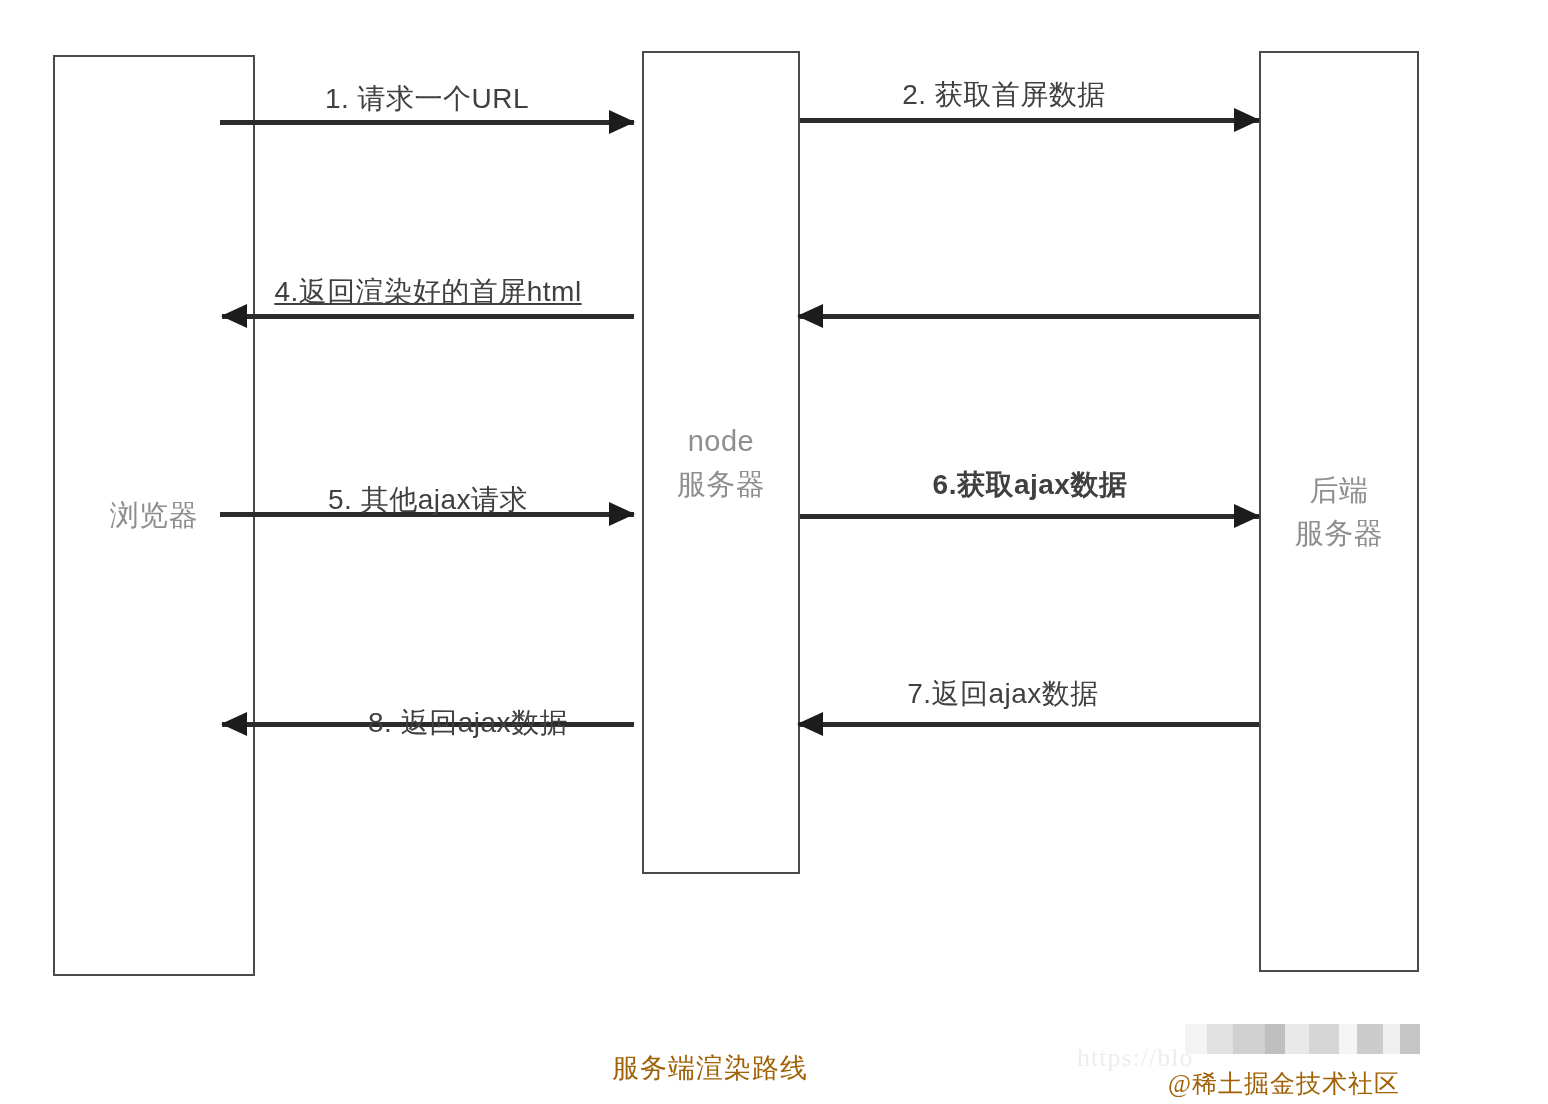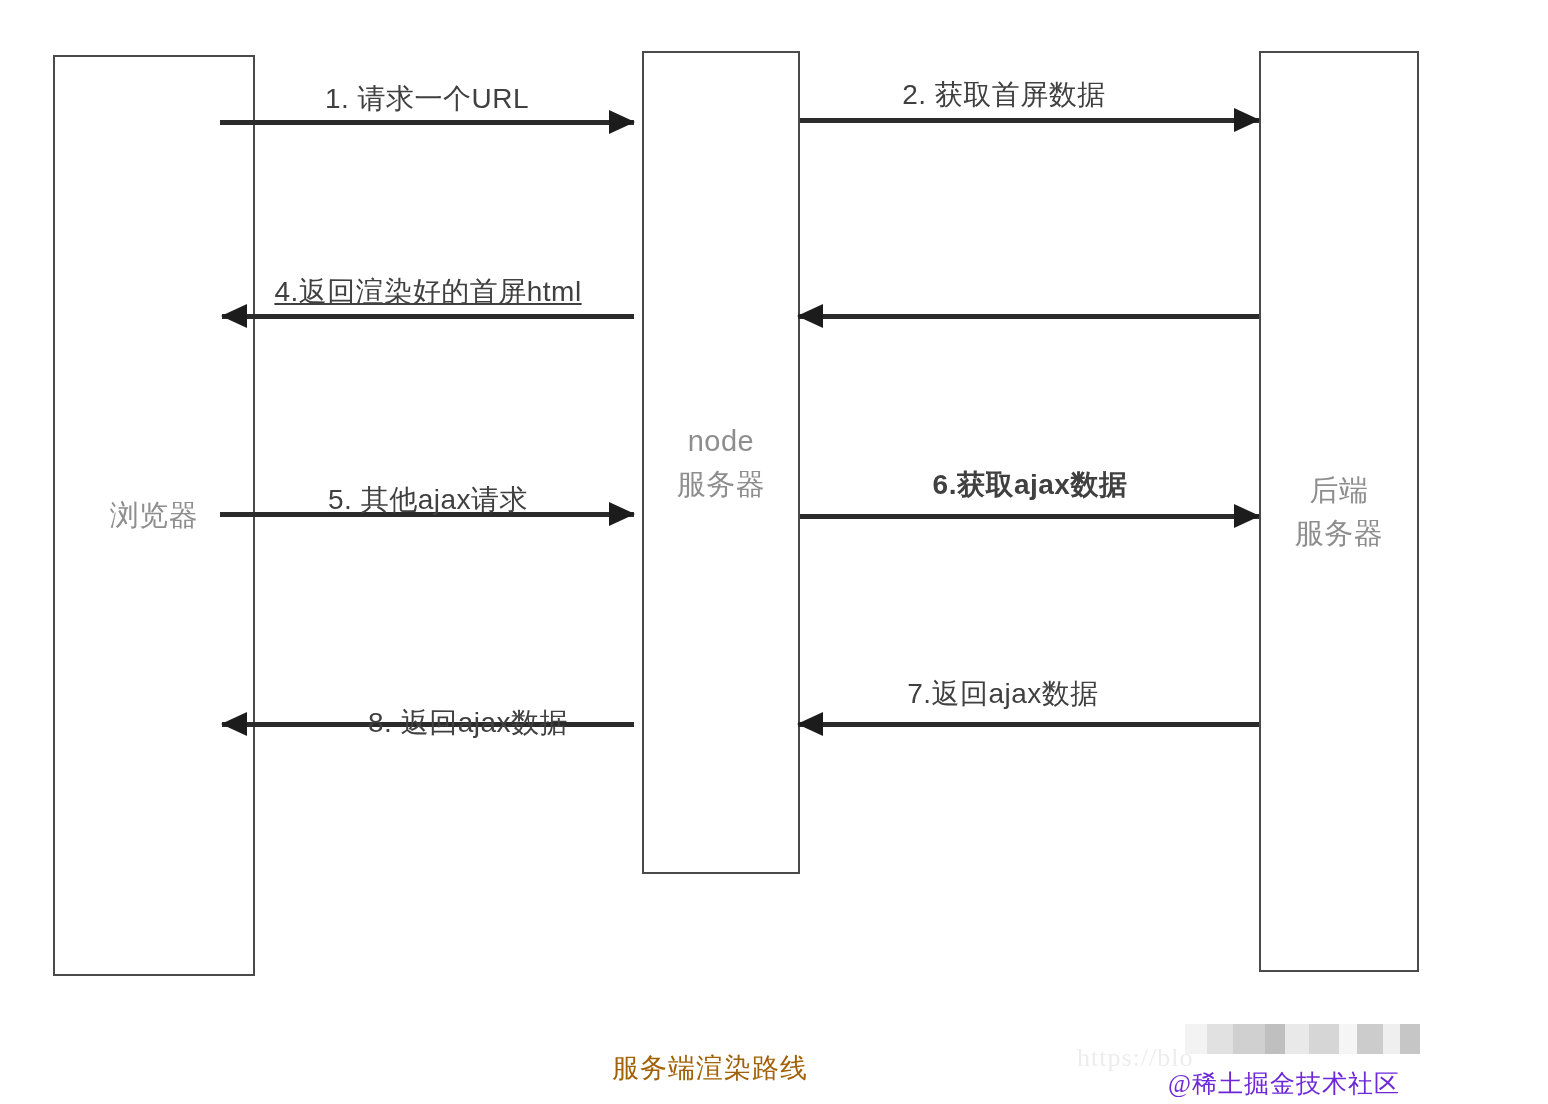--- a/index.html
+++ b/index.html
@@ -72,21 +72,21 @@
   .caption {
     position: absolute;
     color: #a16207;
     font-size: 27px;
     letter-spacing: 1px;
     white-space: nowrap;
     transform: translateX(-50%);
   }
   .watermark-brand {
     position: absolute;
-    color: #6d28d9;
+    color: #a16207;
     font-size: 25px;
     letter-spacing: 1px;
     white-space: nowrap;
     font-family: "Liberation Serif", "DejaVu Serif", serif;
   }
   .watermark-url {
     position: absolute;
     color: #ededed;
     font-size: 26px;
     letter-spacing: 1px;

